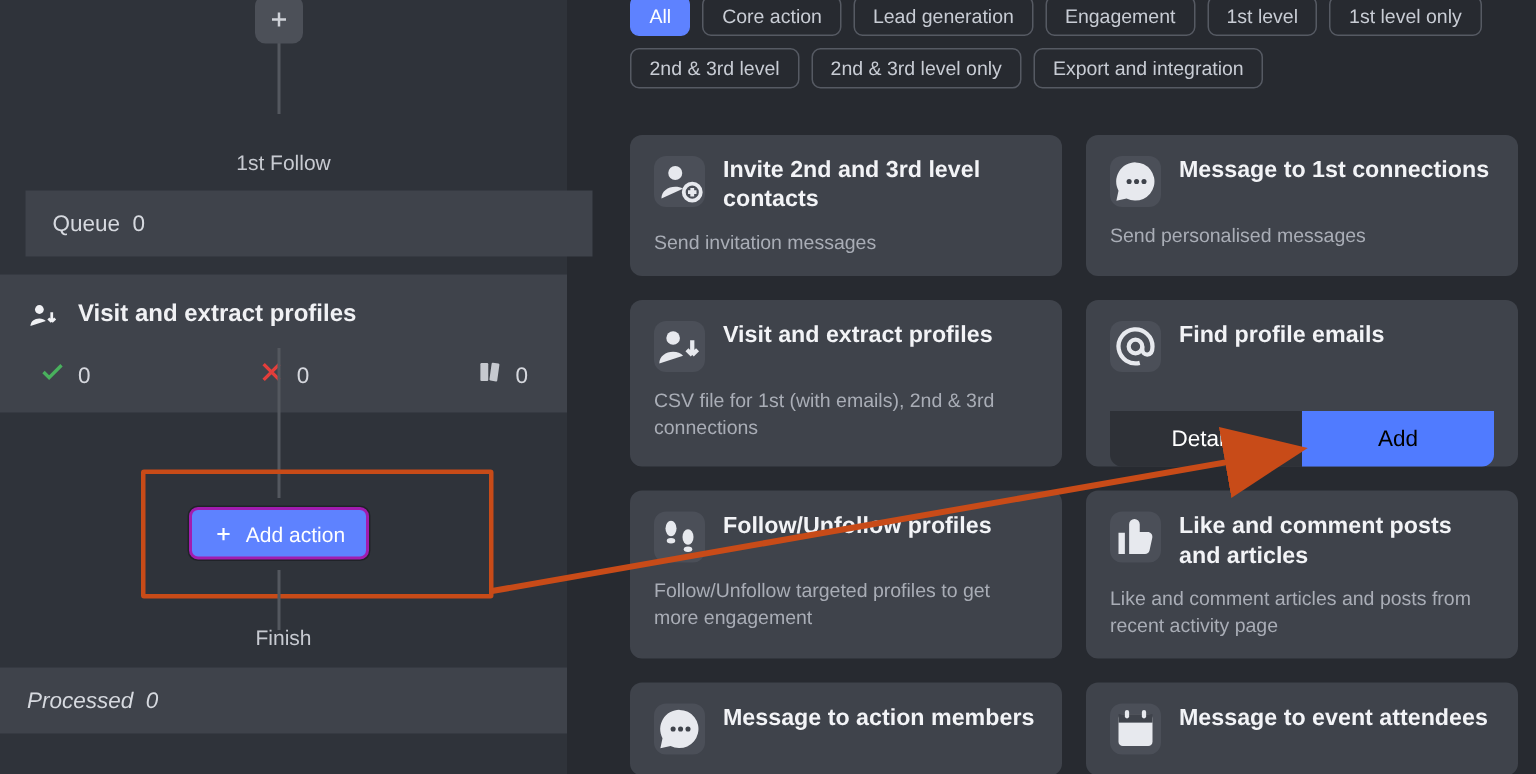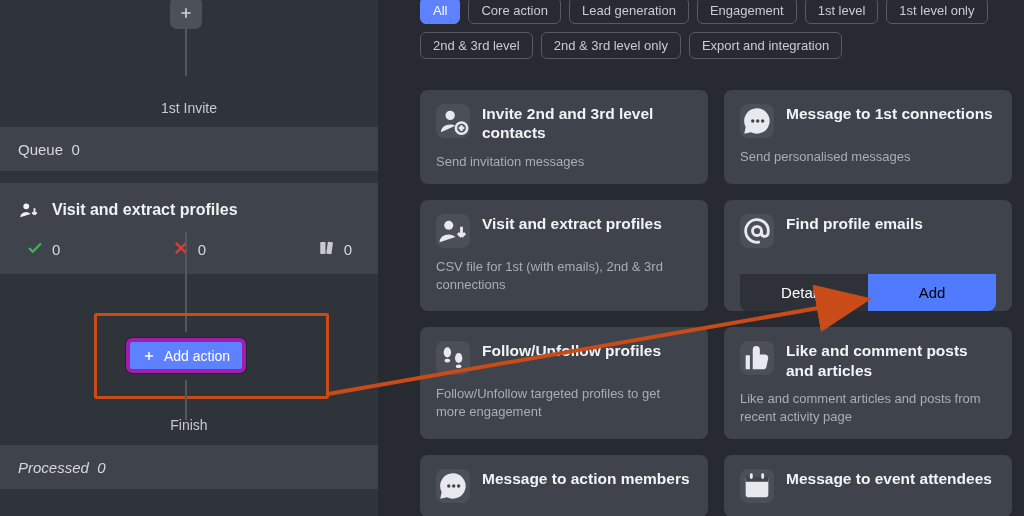--- a/index.html
+++ b/index.html
@@ -22,29 +22,29 @@
   
   .left{position:absolute;left:0;top:0;width:378px;height:516px;background:var(--bg2);}
   .vline{position:absolute;left:185px;width:2px;background:#54585f;}
   .vline.top{top:0;height:76px;}
   .vline.mid{top:232px;height:100px;}
   .vline.bot{top:380px;height:40px;}
   .plus-node{position:absolute;left:170px;top:-3px;width:32px;height:32px;border-radius:7px;background:#4c5058;display:flex;align-items:center;justify-content:center;color:#cfd2d8}
   .plus-node svg{width:16px;height:16px}
   .node-label{position:absolute;left:0;width:378px;text-align:center;font-size:14px;color:#c7cad1}
   .panel{position:absolute;left:0;width:378px;background:var(--bg-panel);padding:14px 18px;font-size:15px;color:#d6d9df}
-  .queue-panel{top:127px;height:44px;}
+  .queue-panel{top:127px;height:44px;margin-left:17px;}
   .action-panel{top:183px;padding:16px 18px 14px 18px}
   .action-row{display:flex;align-items:center;gap:12px;font-weight:600;color:#f0f1f4;font-size:16px;margin-bottom:18px}
   .ic{width:22px;height:22px;display:inline-flex;align-items:center;justify-content:center}
   .stats{display:flex;justify-content:space-between;padding:0 8px;}
   .stat{display:flex;align-items:center;gap:8px;color:#d6d8de;font-size:15px}
   .stat svg{width:18px;height:18px}
   .highlight-box{position:absolute;left:94px;top:313px;width:235px;height:86px;border:3px solid var(--orange);border-radius:2px}
-  .add-action{position:absolute;left:126px;top:338px;width:120px;height:35px;border-radius:6px;background:var(--blue);display:flex;align-items:center;justify-content:center;gap:8px;color:#fff;font-size:14px;border:4px solid #a21caf;box-shadow:0 0 0 1px rgba(0,0,0,.3)}
+  .add-action{position:absolute;left:126px;top:338px;width:120px;height:35px;border-radius:6px;background:var(--blue);display:flex;align-items:center;justify-content:center;gap:8px;color:#fff;font-size:14px;border:2px solid #a21caf;box-shadow:0 0 0 1px rgba(0,0,0,.3)}
   .add-action svg{width:14px;height:14px}
   .finish-label{top:417px}
   .processed{top:445px;height:44px;font-style:italic;}
   .chips{position:absolute;left:420px;top:-3px;display:flex;flex-wrap:wrap;gap:8px;width:600px}
   .chip{border:1px solid #565a63;color:#c8ccd4;border-radius:6px;padding:5px 12px;font-size:13px;white-space:nowrap;cursor:pointer}
   .chip.active{background:var(--blue);border-color:var(--blue);color:#fff}
   .cards{position:absolute;left:420px;top:90px;width:595px;display:flex;flex-wrap:wrap;gap:16px}
   .card{width:288px;background:var(--card);border-radius:8px;padding:14px 16px;display:flex;flex-direction:column;gap:6px;position:relative}
   .card .hd{display:flex;gap:12px;align-items:flex-start}
   .card .ico{width:34px;height:34px;flex:none;border-radius:8px;background:#4b4f58;display:flex;align-items:center;justify-content:center;color:#e7e9ee}
@@ -62,21 +62,21 @@
 </head>
 <body>
 
 <div class="left">
   <div class="vline top"></div>
   <div class="plus-node">
     <svg viewBox="0 0 24 24" fill="none" stroke="currentColor" stroke-width="2.5">
         <path d="M12 5v14M5 12h14"></path>
       </svg>
   </div>
-  <div class="node-label" style="top:100px">1st Invite</div>
+  <div class="node-label" style="top:100px">1st Follow</div>
 
   <div class="panel queue-panel">
     <span>Queue</span>&nbsp;&nbsp;<span>0</span>
   </div>
 
   <div class="panel action-panel">
     <div class="action-row">
       <span class="ic">
         <svg viewBox="0 0 24 24" fill="currentColor">
             <circle cx="9" cy="8" r="3.2"></circle>

